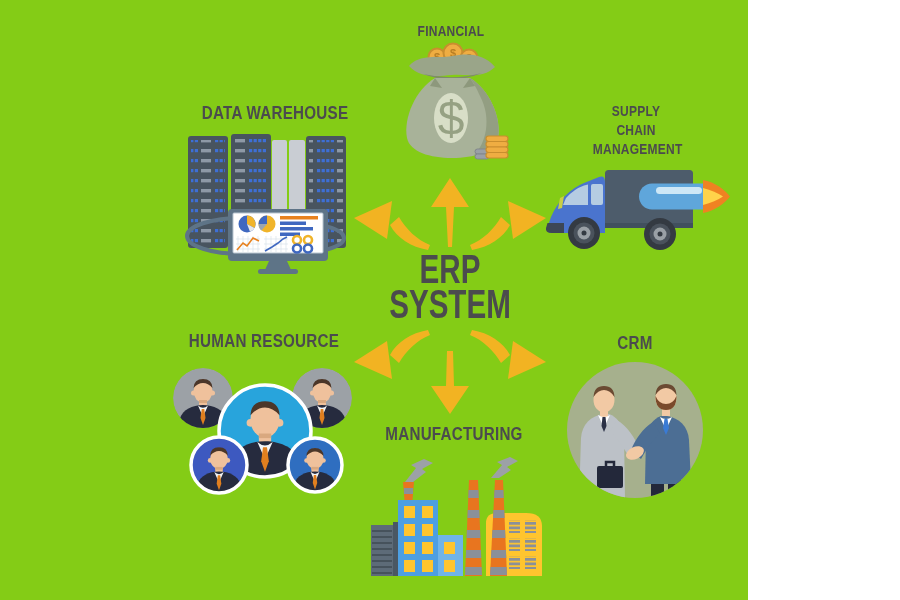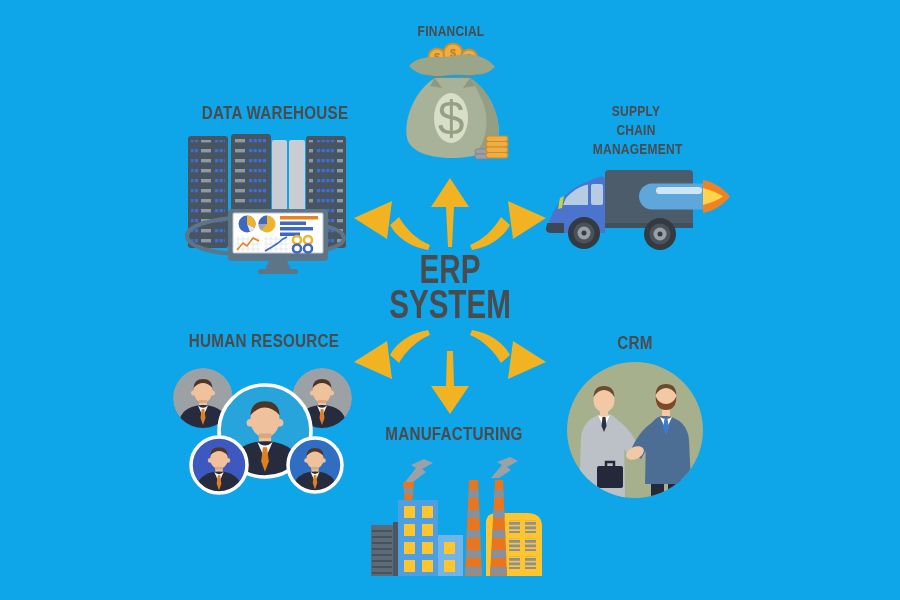--- a/index.html
+++ b/index.html
@@ -1,16 +1,16 @@
 <!DOCTYPE html>
 <html><head>
 <meta charset="utf-8">
 <style>
   html,body{margin:0;padding:0;background:#fff;}
-  #canvas{position:relative;width:900px;height:600px;background:#0ea5e9;overflow:hidden;
+  #canvas{position:relative;width:748px;height:600px;background:#84cc16;overflow:hidden;
           font-family:"Liberation Sans",sans-serif;}
   .label{position:absolute;color:#4B4B4E;font-weight:700;white-space:nowrap;
          transform:translateX(-50%) scaleX(.8);transform-origin:50% 0;z-index:3;
          letter-spacing:.3px;}
   .label.lg{font-size:19px;}
   .label.sm{font-size:15px;}
   .label.wrap{white-space:normal;width:108px;text-align:center;line-height:1.27;}
   .erp-title{position:absolute;left:450px;top:252px;z-index:3;color:#4B4B4E;
              font-weight:700;font-size:40px;line-height:35px;text-align:center;
              white-space:nowrap;transform:translateX(-50%) scaleX(.74);transform-origin:50% 0;}

